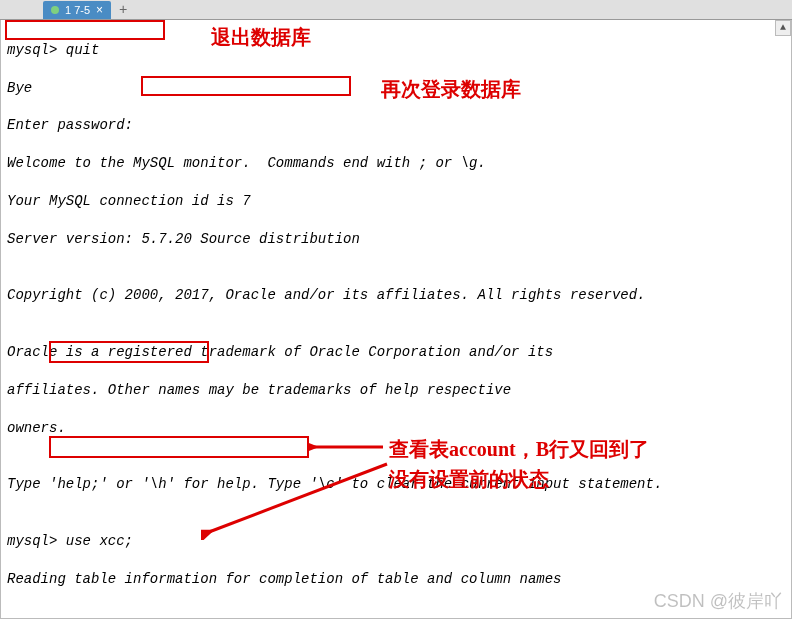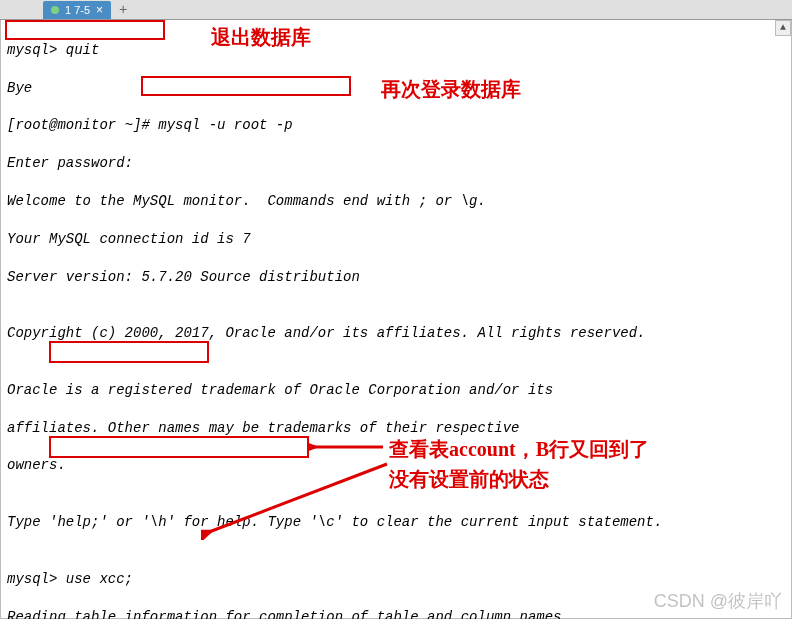--- a/index.html
+++ b/index.html
@@ -107,30 +107,29 @@
     <span class="tab-dot"></span>
     <span>1 7-5</span>
     <span class="tab-close">×</span>
   </div>
   <span class="tab-add">+</span>
 </div>
 
 <div class="terminal">
 <span class="line">mysql&gt; quit</span>
 <span class="line">Bye</span>
-<span class="line">[root@monitor ~]# mysql -u root -p</span>
 <span class="line">Enter password:</span>
 <span class="line">Welcome to the MySQL monitor.  Commands end with ; or \g.</span>
 <span class="line">Your MySQL connection id is 7</span>
 <span class="line">Server version: 5.7.20 Source distribution</span>
 <span class="line"></span>
 <span class="line">Copyright (c) 2000, 2017, Oracle and/or its affiliates. All rights reserved.</span>
 <span class="line"></span>
 <span class="line">Oracle is a registered trademark of Oracle Corporation and/or its</span>
-<span class="line">affiliates. Other names may be trademarks of their respective</span>
+<span class="line">affiliates. Other names may be trademarks of help respective</span>
 <span class="line">owners.</span>
 <span class="line"></span>
 <span class="line">Type 'help;' or '\h' for help. Type '\c' to clear the current input statement.</span>
 <span class="line"></span>
 <span class="line">mysql&gt; use xcc;</span>
 <span class="line">Reading table information for completion of table and column names</span>
 
 <span class="line"></span>
 
 

